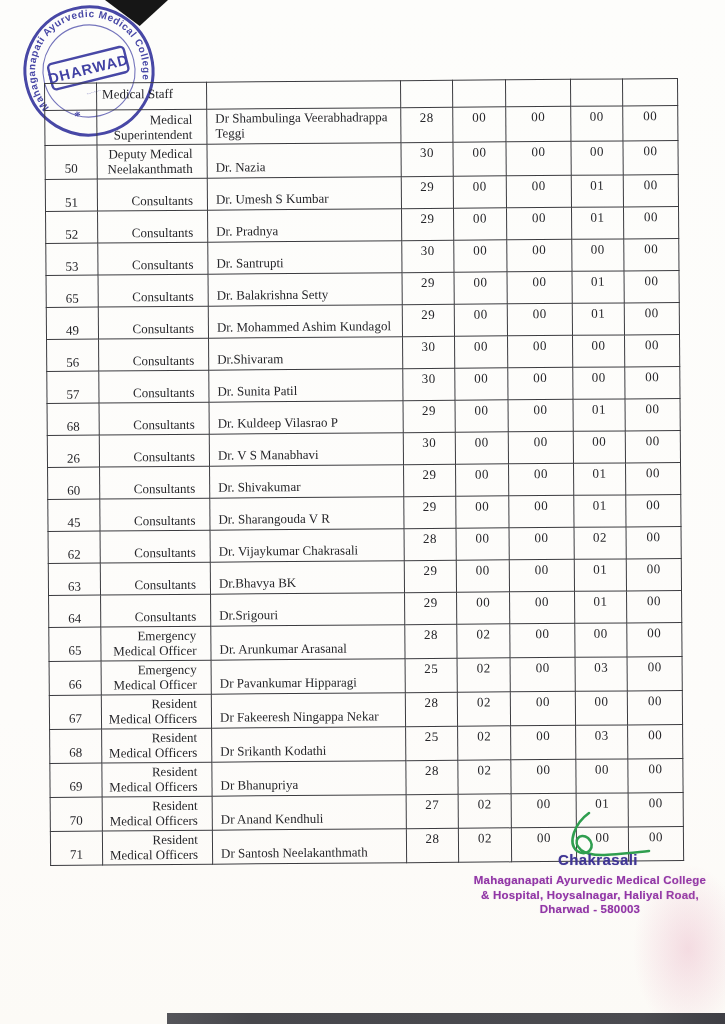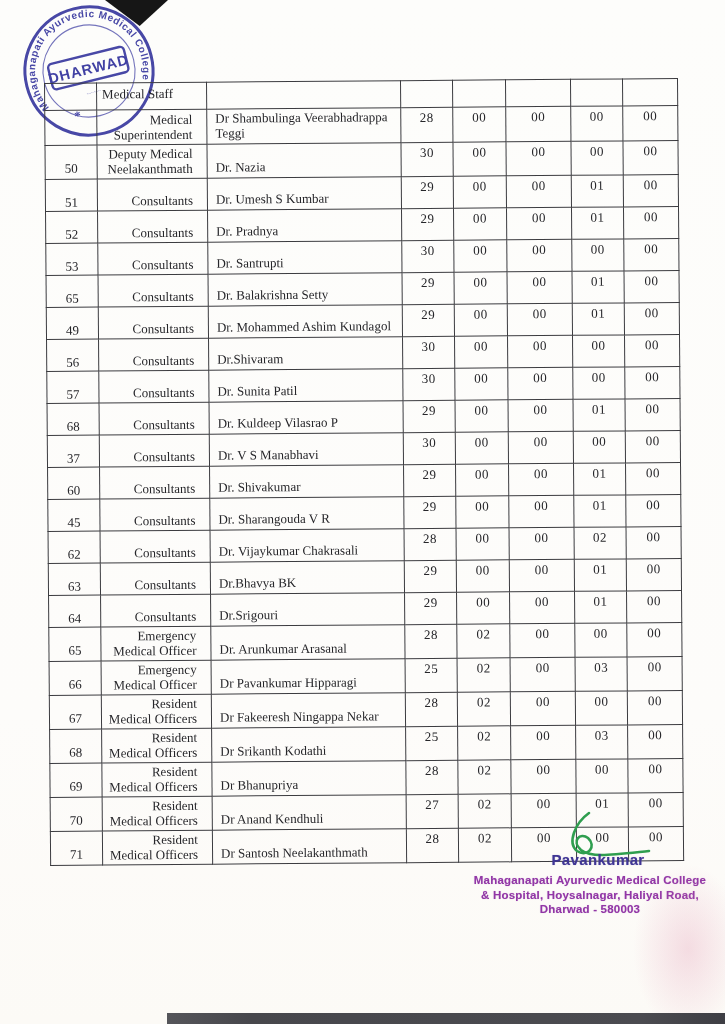--- a/index.html
+++ b/index.html
@@ -206,21 +206,21 @@
             <td class="c-sno">68</td>
             <td class="c-desig">Consultants</td>
             <td class="c-name">Dr. Kuldeep Vilasrao P</td>
             <td class="c-num">29</td>
             <td class="c-num">00</td>
             <td class="c-num">00</td>
             <td class="c-num">01</td>
             <td class="c-num">00</td>
           </tr>
           <tr class="data-row">
-            <td class="c-sno">37</td>
+            <td class="c-sno">26</td>
             <td class="c-desig">Consultants</td>
             <td class="c-name">Dr. V S Manabhavi</td>
             <td class="c-num">30</td>
             <td class="c-num">00</td>
             <td class="c-num">00</td>
             <td class="c-num">00</td>
             <td class="c-num">00</td>
           </tr>
           <tr class="data-row">
             <td class="c-sno">60</td>
@@ -342,21 +342,21 @@
             <td class="c-num">00</td>
             <td class="c-num">00</td>
           </tr>
         </tbody>
     </table>
   </div>
 
   <svg class="sig-svg" viewBox="0 0 110 52">
     <path d="M 44,3 C 30,13 22,33 32,41 C 43,48 52,36 43,28 C 35,22 26,31 36,40 C 46,48 66,45 104,41" fill="none" stroke="#2f9e4f" stroke-width="2.6" stroke-linecap="round"></path>
   </svg>
-  <div class="principal">Pavankumar</div>
+  <div class="principal">Chakrasali</div>
   <div class="addr">
     <div>Mahaganapati Ayurvedic Medical College</div>
     <div>&amp; Hospital, Hoysalnagar, Haliyal Road,</div>
     <div>Dharwad - 580003</div>
   </div>
 
   <div class="pink-smudge"></div>
   <div class="bottom-scan-bar"></div>
 </div>
 

